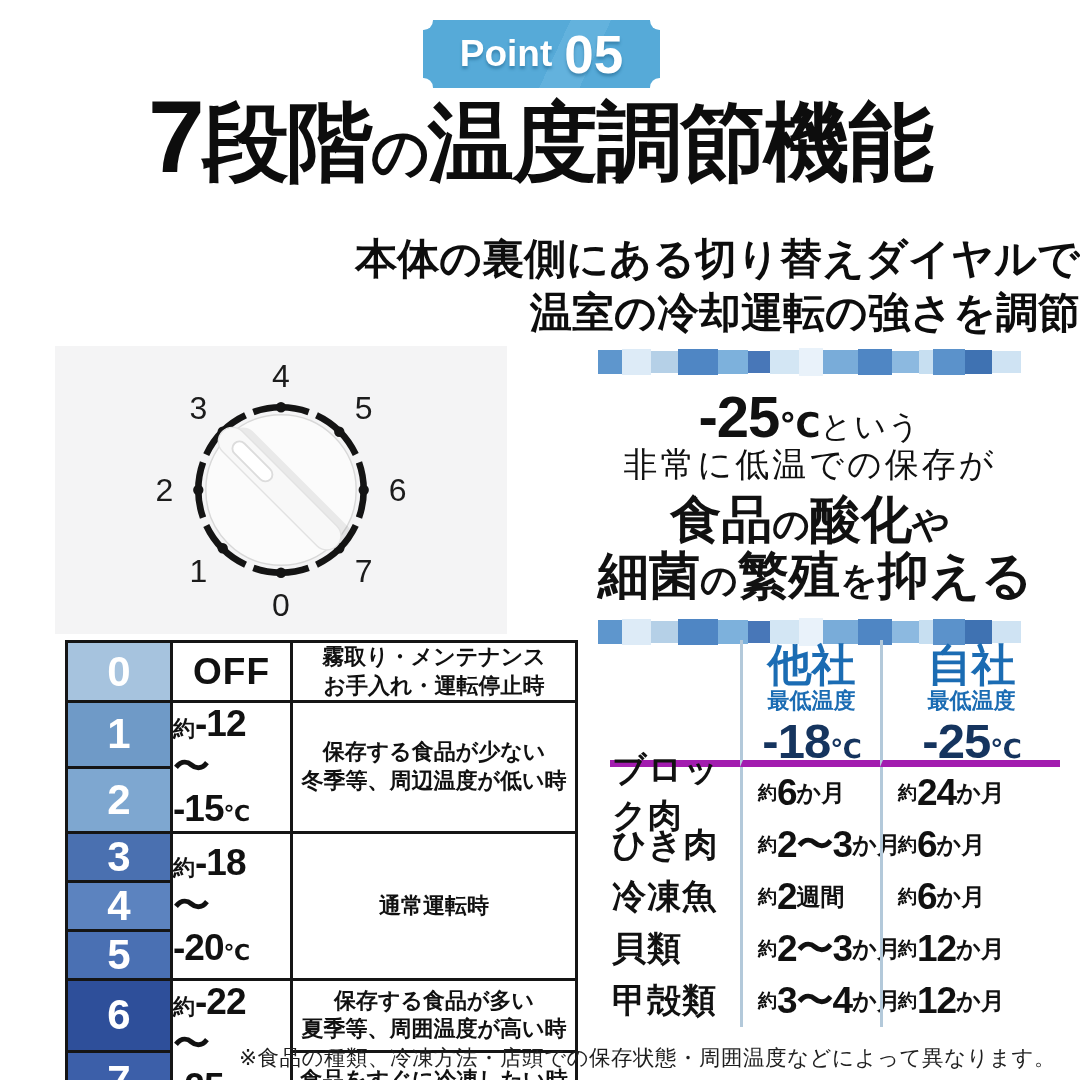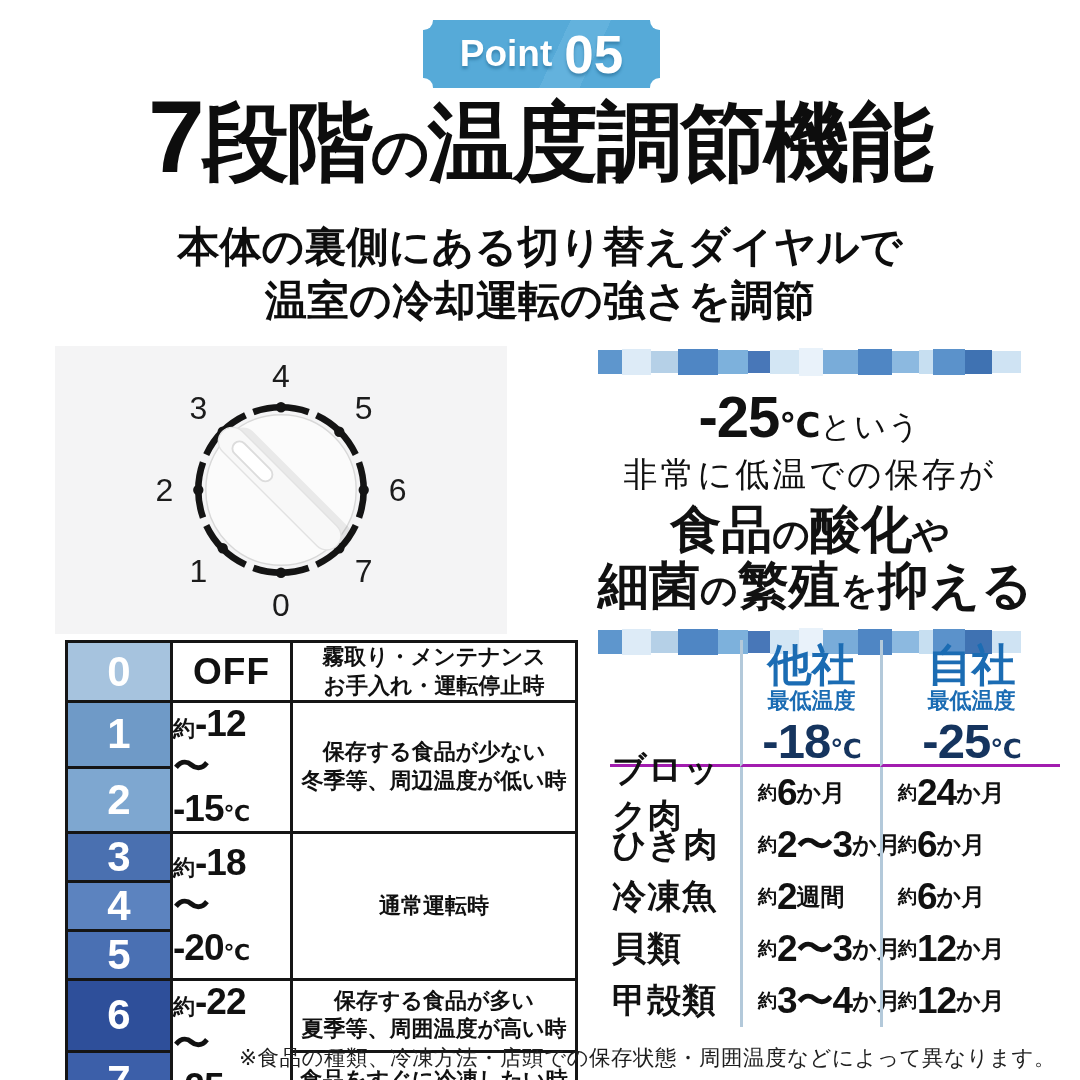--- a/index.html
+++ b/index.html
@@ -16,37 +16,37 @@
   .notch.bl { left:-9px; bottom:-9px; } .notch.br { right:-9px; bottom:-9px; }
   .badge-point { font-size:37px; font-weight:700; color:#fff; text-shadow:0 3px 3px rgba(25,90,130,.45); }
   .badge-num { font-size:53px; font-weight:800; color:#fff; text-shadow:0 3px 3px rgba(25,90,130,.45); }
 
   
   .title { position:absolute; top:86px; width:100%; text-align:center; font-weight:900;
            letter-spacing:-2px; line-height:1; color:#0d0d0d; white-space:nowrap; }
   .title .t-num { font-size:102px; }
   .title .t-kanji { font-size:86px; }
   .title .t-small { font-size:58px; }
-  .subtitle { position:absolute; top:220px; width:100%; text-align:center; font-size:42px;
+  .subtitle { position:absolute; top:232px; width:100%; text-align:right; font-size:42px;
               font-weight:600; line-height:1.28; color:#0d0d0d; }
 
   
   .dial-area { position:absolute; left:55px; top:346px; width:452px; height:288px;
                background:#f4f4f5; display:flex; align-items:center; justify-content:center; }
   .dial-area svg { width:282px; height:282px; }
 
   
   .benefit { position:absolute; left:598px; top:348px; width:424px; text-align:center; }
   .mosaic { display:flex; align-items:center; height:28px; }
   .mosaic > div { flex:0 0 auto; }
   .b-line1 { margin-top:12px; line-height:1; white-space:nowrap; }
   .b-temp { font-size:58px; font-weight:800; letter-spacing:-1px; }
   .b-unit { font-size:34px; font-weight:700; }
   .b-suffix { font-size:31px; font-weight:500; letter-spacing:2px; }
-  .b-line2 { margin-top:10px; font-size:34px; font-weight:500; letter-spacing:3px; line-height:1.1; white-space:nowrap; }
+  .b-line2 { margin-top:0; font-size:34px; font-weight:500; letter-spacing:3px; line-height:1.1; white-space:nowrap; }
   .b-line3 { margin-top:10px; font-size:51px; font-weight:800; line-height:1.05; white-space:nowrap; }
   .b-line4 { margin-top:2px; font-size:51px; font-weight:800; line-height:1.05; white-space:nowrap; }
   .b-sm { font-size:37px; font-weight:700; }
   .benefit .mosaic.bottom { margin-top:16px; }
 
   
   table.ltable { position:absolute; left:65px; top:640px; width:510px; border-collapse:collapse; table-layout:fixed; }
   table.ltable td { border:3px solid #151515; text-align:center; vertical-align:middle; padding:0; }
   table.ltable tr { height:49px; }
   .lvl { color:#fff; font-size:42px; font-weight:700; line-height:1; }
@@ -54,21 +54,21 @@
   .temp-pre { font-size:22px; font-weight:700; }
   .temp-big { font-size:37px; font-weight:800; letter-spacing:-1px;text-align:center; }
   .temp-unit { font-size:22px; font-weight:700; }
   .off { font-size:37px; font-weight:800; letter-spacing:1px; }
   .desc { font-size:22px; font-weight:700; line-height:1.3; }
 
   
   .ctable { position:absolute; left:610px; top:640px; width:450px; display:grid;
             grid-template-columns:130px 140px 180px; }
   .ctable .cell { display:flex; }
-  .ctable .hcell { height:127px; border-bottom:3px solid #a21caf; flex-direction:column;
+  .ctable .hcell { height:127px; border-bottom:7px solid #a21caf; flex-direction:column;
                    align-items:center; justify-content:flex-start; padding-top:2px; }
   .ctable .vline { border-left:3px solid #b3c9da; }
   .ch-name { font-size:44px; font-weight:800; color:#1b6cb3; line-height:1.05; }
   .ch-sub { font-size:22px; font-weight:600; color:#1b6cb3; line-height:1.2; }
   .ch-temp { font-size:49px; font-weight:800; color:#15345e; line-height:1.1; letter-spacing:-1px; }
   .ch-tunit { font-size:26px; font-weight:700; color:#15345e; }
   .ctable .rcell { height:52px; align-items:center; }
   .food { font-size:34px; font-weight:600; letter-spacing:1px; padding-left:2px; }
   .val { padding-left:15px; white-space:nowrap; }
   .v-pre { font-size:19px; font-weight:600; }

